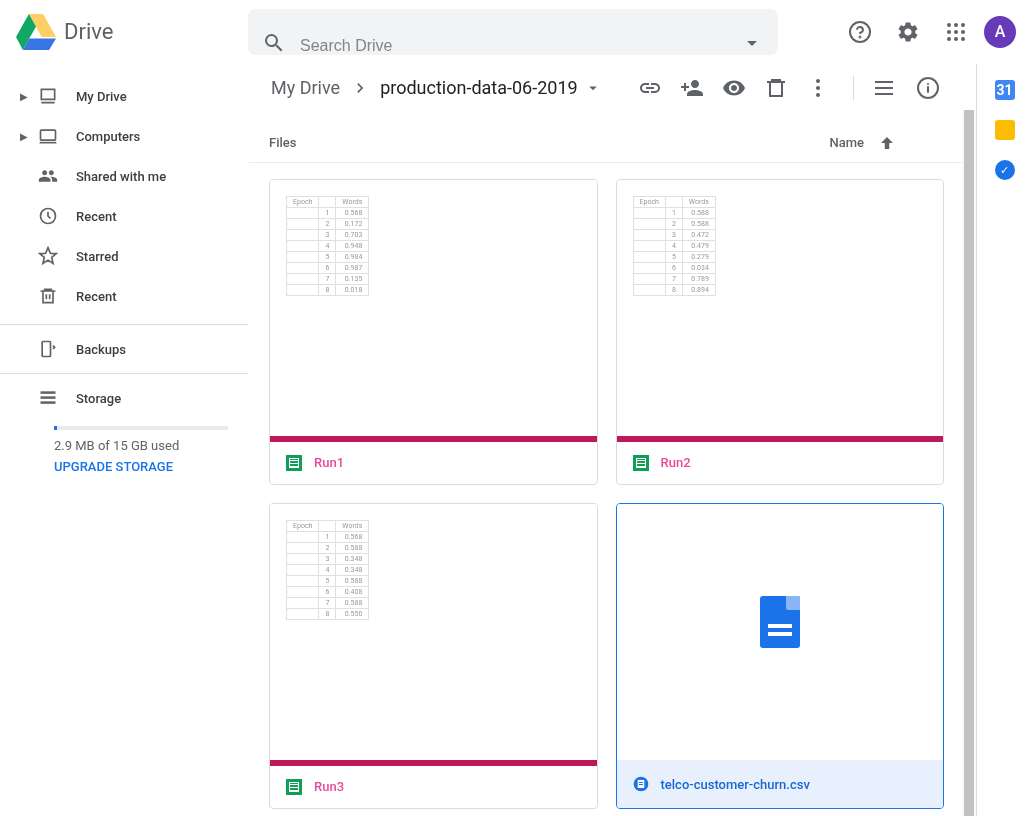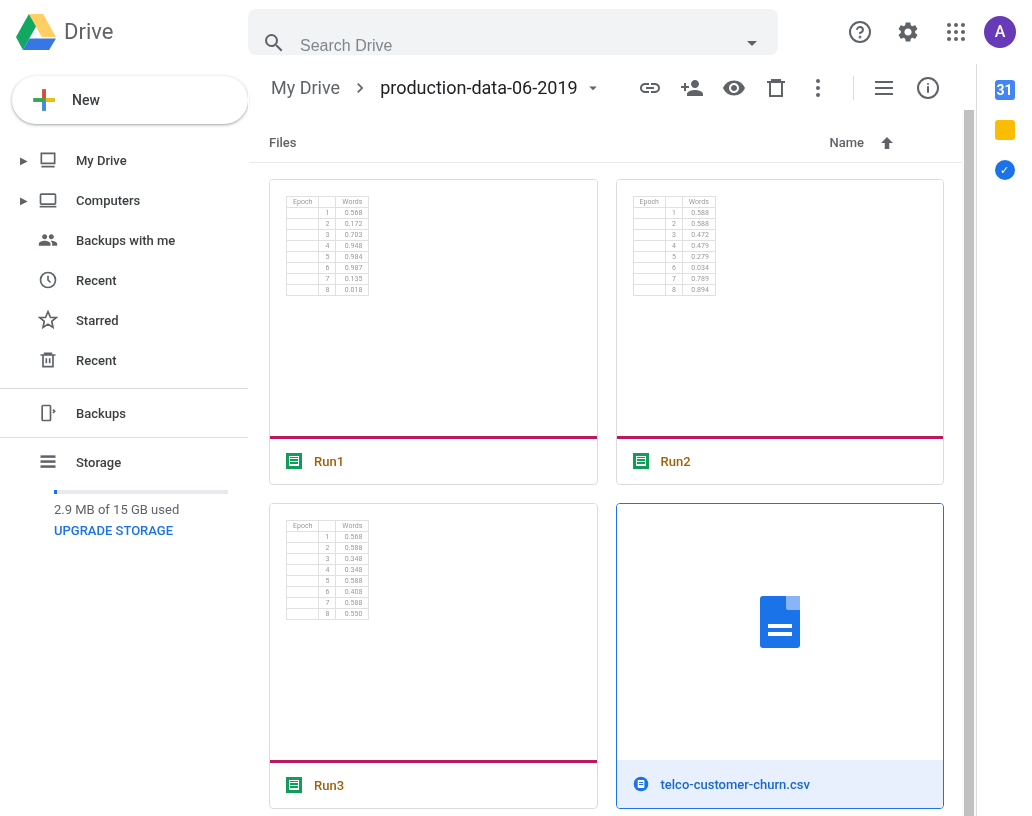--- a/index.html
+++ b/index.html
@@ -53,21 +53,21 @@
     .action-sep { width: 1px; height: 24px; background: #dadce0; margin: 0 6px;}
     
     .list-header { display: flex; align-items: center; height: 40px; padding: 0 20px; border-bottom: 1px solid #e8eaed; font-size: 13px; color: #5f6368; font-weight: 500; margin-top: 12px;}
     .list-header-name { margin-left: auto; display: flex; align-items: center; gap: 14px; cursor: pointer; margin-right: 48px;}
     
     .file-grid { display: grid; grid-template-columns: 1fr 1fr; gap: 18px; padding: 16px 20px; overflow-y: auto; }
     .file-card { border: 1px solid #dadce0; border-radius: 4px; overflow: hidden; cursor: pointer; background: #fff; display: flex; flex-direction: column; height: 306px;}
     .file-card.selected { border: 1px solid #1a73e8; gap: 20px; }
     .file-preview { flex: 1; background: #fff; display: flex; align-items: flex-start; justify-content: flex-start; padding: 16px; position: relative;}
     .file-preview.center { align-items: center; justify-content: center; padding:0;}
-    .file-footer { height: 48px; display: flex; align-items: center; gap: 12px; padding: 0 16px; border-top: 3px solid #be185d; font-size: 13px; color: #a16207; font-weight: 500;}
+    .file-footer { height: 48px; display: flex; align-items: center; gap: 12px; padding: 0 16px; border-top: 6px solid #be185d; font-size: 13px; color: #ec4899; font-weight: 500;}
     .file-card.selected .file-footer { background: #e8f0fe; border-top: 1px solid #e8f0fe; color: #1967d2;}
     .sheets-icon { width: 16px; height: 16px; background: #0f9d58; position: relative;}
     .sheets-icon::before { content: ""; position: absolute; inset: 3px; border: 1px solid #fff; }
     .sheets-icon::after { content: ""; position: absolute; left: 3px; right: 3px; top: 50%; height: 1px; background: #fff; box-shadow: 0 -3px 0 #fff, 0 3px 0 #fff;}
 
     .docs-file-icon { width: 40px; height: 52px; background: #1a73e8; border-radius: 3px; position: relative; }
     .docs-file-icon .fold { position: absolute; top: 0; right: 0; width: 14px; height: 14px; background: #8ab4f8; border-bottom-left-radius: 2px;}
     .docs-file-icon .lines { position: absolute; left: 8px; right: 8px; top: 28px; height: 4px; background: #fff; box-shadow: 0 8px 0 #fff;}
 
     .mini-table { font-size: 7px; color: #999; border-collapse: collapse; }
@@ -130,30 +130,20 @@
           <circle cx="12" cy="19" r="2"></circle>
           <circle cx="19" cy="19" r="2"></circle>
         </svg>
       </button>
     <div class="avatar">A</div>
   </div>
 </div>
 
 <div class="body-row">
   <div class="sidebar">
-    <button class="new-btn">
-      <svg width="32" height="32" viewBox="0 0 36 36">
-          <path d="M16 16V6h4v10h10v4H20v10h-4V20H6v-4h10z" fill="#34a853"></path>
-          <path d="M16 16V6h4v10" fill="#ea4335"></path>
-          <path d="M20 16h10v4H20" fill="#fbbc04"></path>
-          <path d="M20 20v10h-4V20" fill="#4285f4"></path>
-          <path d="M16 20H6v-4h10" fill="#34a853"></path>
-        </svg>
-      <span>New</span>
-    </button>
     <div class="nav-section">
       <div class="nav-item">
         <span class="expand">▶</span>
         <span class="nav-ico">
             <svg width="20" height="20" viewBox="0 0 24 24" fill="none" stroke="#5f6368" stroke-width="2">
               <path d="M4 4h16v12H4z M4 20h16"></path>
             </svg>
           </span>
         <span class="label">My Drive</span>
       </div>
@@ -167,21 +157,21 @@
           </span>
         <span class="label">Computers</span>
       </div>
       <div class="nav-item">
         <span class="expand"></span>
         <span class="nav-ico">
             <svg width="20" height="20" viewBox="0 0 24 24" fill="#5f6368">
               <path d="M16 11c1.66 0 2.99-1.34 2.99-3S17.66 5 16 5c-1.66 0-3 1.34-3 3s1.34 3 3 3zm-8 0c1.66 0 2.99-1.34 2.99-3S9.66 5 8 5C6.34 5 5 6.34 5 8s1.34 3 3 3zm0 2c-2.33 0-7 1.17-7 3.5V19h14v-2.5c0-2.33-4.67-3.5-7-3.5zm8 0c-.29 0-.62.02-.97.05 1.16.84 1.97 1.97 1.97 3.45V19h6v-2.5c0-2.33-4.67-3.5-7-3.5z"></path>
             </svg>
           </span>
-        <span class="label">Backups with me</span>
+        <span class="label">Shared with me</span>
       </div>
       <div class="nav-item">
         <span class="expand"></span>
         <span class="nav-ico">
             <svg width="20" height="20" viewBox="0 0 24 24" fill="none" stroke="#5f6368" stroke-width="2">
               <circle cx="12" cy="12" r="9"></circle>
               <path d="M12 7v5l3 3"></path>
             </svg>
           </span>
         <span class="label">Recent</span>

